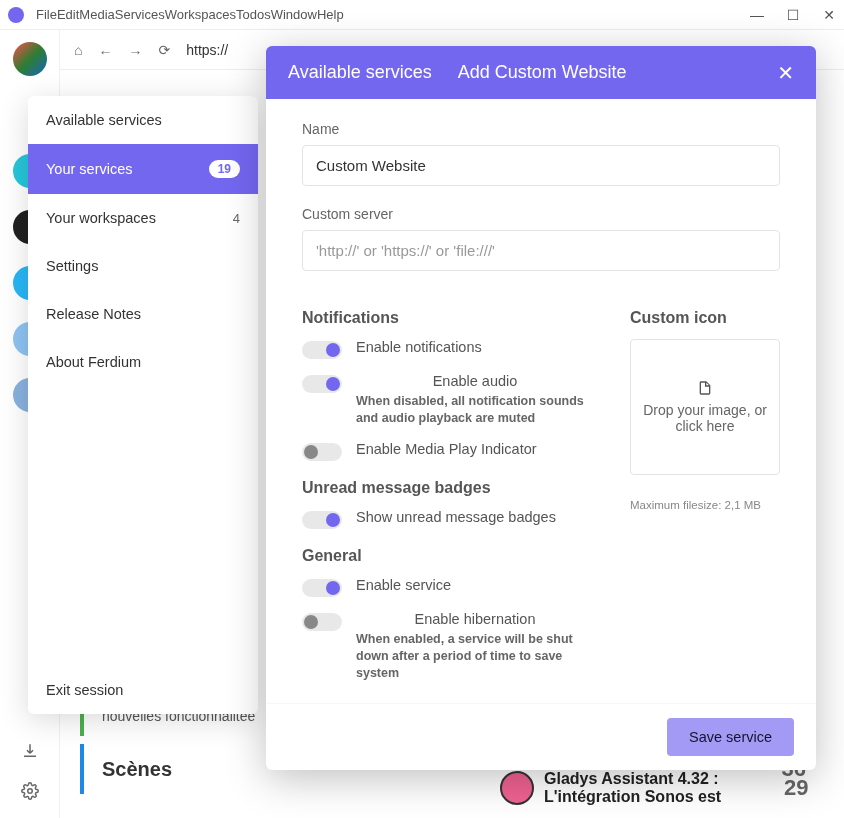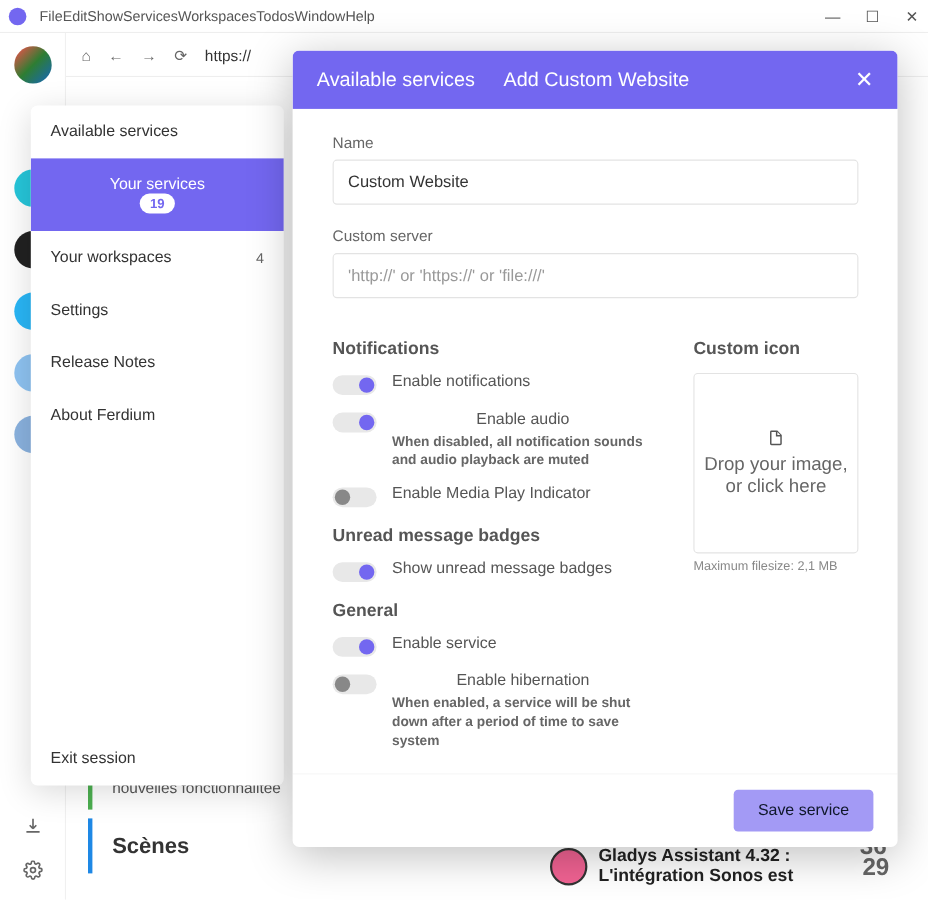--- a/index.html
+++ b/index.html
@@ -38,21 +38,21 @@
 .bg-card .title { font-size: 20px; font-weight: 700; color: #333; }
 .bg-card .num { font-size: 22px; font-weight: 700; color: #666; }
 .bg-right { position: absolute; left: 500px; top: 770px; display:flex; gap:10px; align-items:center;}
 .bg-right .av { width:34px;height:34px;border-radius:50%;background:#f06292;border:2px solid #333;}
 .bg-right .txt { font-size:16px; font-weight:600; color:#222; width:220px;}
 .bg-right .num { font-size:22px; font-weight:700; color:#666; margin-left:10px;}
 
 
 .sidebar-panel { position: absolute; left: 28px; top: 96px; width: 230px; height: 618px; background: #fff; border-radius: 6px; box-shadow: 0 6px 30px rgba(0,0,0,0.15); display: flex; flex-direction: column; overflow: hidden; }
 .sb-item { padding: 16px 18px; font-size: 14.5px; color: #333; display: flex; justify-content: space-between; align-items: center; cursor: pointer; }
-.sb-item.active { background: #7367f0; color: #fff; font-weight: 500; flex-direction: column; }
+.sb-item.active { background: #7367f0; color: #fff; font-weight: 500; }
 .sb-badge { background: #fff; color: #7367f0; font-size: 12px; font-weight: 600; padding: 2px 9px; border-radius: 10px; }
 .sb-count { color: #666; font-size: 13px; }
 .sb-spacer { flex: 1; }
 
 
 .modal { position: absolute; left: 266px; top: 46px; width: 550px; height: 724px; background: #fff; border-radius: 6px; box-shadow: 0 8px 40px rgba(0,0,0,0.25); display: flex; flex-direction: column; overflow: hidden; }
 .modal-header { background: #7367f0; color: #fff; height: 53px; display: flex; align-items: center; padding: 0 22px; gap: 26px; }
 .modal-header .tab { font-size: 18px; font-weight: 500; cursor: pointer; }
 .modal-header .close { margin-left: auto; font-size: 20px; cursor: pointer; }
 .modal-body { flex: 1; overflow-y: auto; padding: 22px 36px 14px 36px; position: relative; }
@@ -71,36 +71,36 @@
 .section-title { font-size: 16px; font-weight: 700; color: #555; margin: 18px 0 12px 0; }
 
 .toggle-row { display: flex; align-items: flex-start; gap: 14px; margin-bottom: 14px; }
 .toggle { width: 40px; height: 18px; border-radius: 10px; background: #e8e8e8; position: relative; flex-shrink: 0; cursor: pointer; margin-top: 2px; }
 .toggle .knob { position: absolute; width: 14px; height: 14px; border-radius: 50%; top: 2px; transition: none; }
 .toggle.on .knob { right: 2px; background: #7367f0; }
 .toggle.off .knob { left: 2px; background: #888; }
 .toggle-label { font-size: 14.5px; color: #555; text-align: center; }
 .toggle-desc { font-size: 12.5px; color: #666; font-weight: 600; margin-top: 4px; line-height: 1.35; }
 
-.icon-drop { border: 1px solid #e3e3e3; border-radius: 4px; height: 164px; display: flex; flex-direction: column; align-items: center; justify-content: center; color: #666; font-size: 17px; text-align: center; padding: 8px; cursor: pointer; }
+.icon-drop { border: 1px solid #e3e3e3; border-radius: 4px; height: 136px; display: flex; flex-direction: column; align-items: center; justify-content: center; color: #666; font-size: 14px; text-align: center; padding: 8px; cursor: pointer; }
 .icon-drop svg { width: 16px; height: 16px; margin-bottom: 6px; }
-.filesize-hint { font-size: 11.5px; color: #888; margin-top: 6px; }
+.filesize-hint { font-size: 11.5px; color: #888; margin-top: 24px; }
 
 .modal-footer { padding: 14px 22px; display: flex; justify-content: flex-end; border-top: 1px solid rgba(0,0,0,0.03); }
 .save-btn { background: #a39af5; color: #0f172a; border: none; padding: 11px 22px; border-radius: 4px; font-size: 14.5px; cursor: pointer; }
 </style>
 </head>
 <body>
 
 <div class="titlebar">
   <div class="app-logo"></div>
   <div class="menubar">
     <span>File</span>
     <span>Edit</span>
-    <span>Show</span>
+    <span>Media</span>
     <span>Services</span>
     <span>Workspaces</span>
     <span>Todos</span>
     <span>Window</span>
     <span>Help</span>
   </div>
   <div class="window-controls">
     <span>—</span>
     <span>☐</span>
     <span>✕</span>

